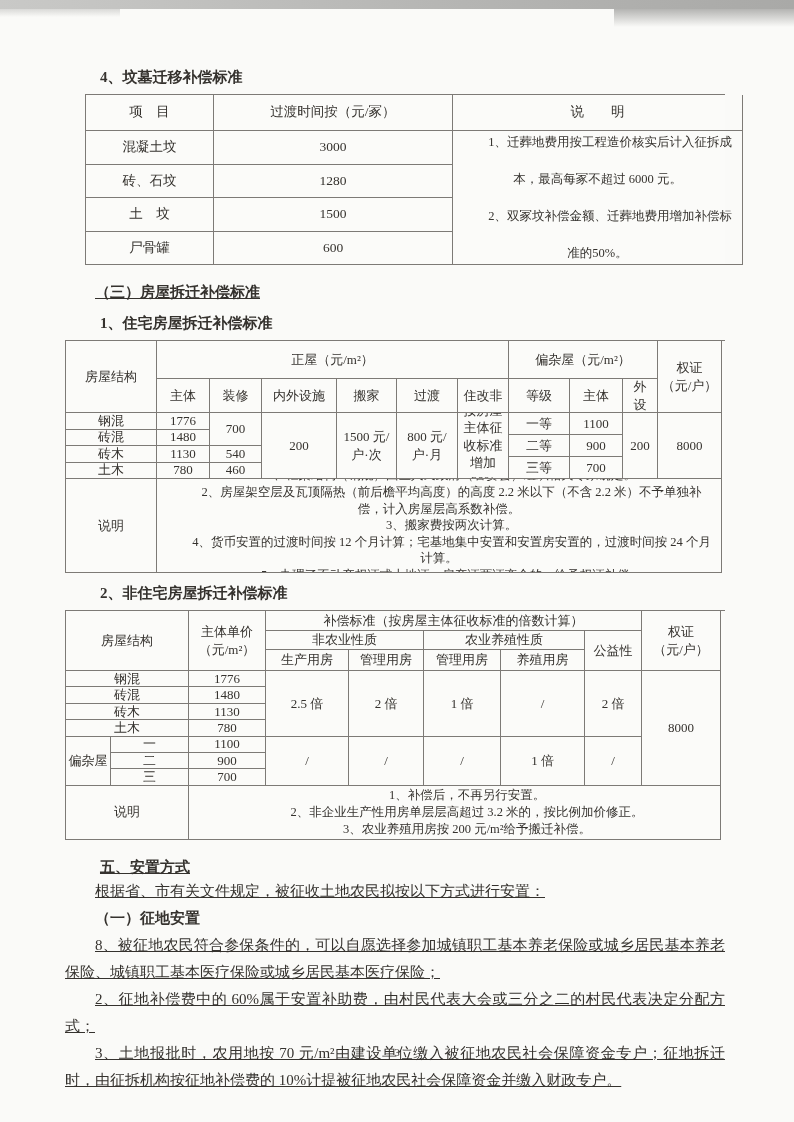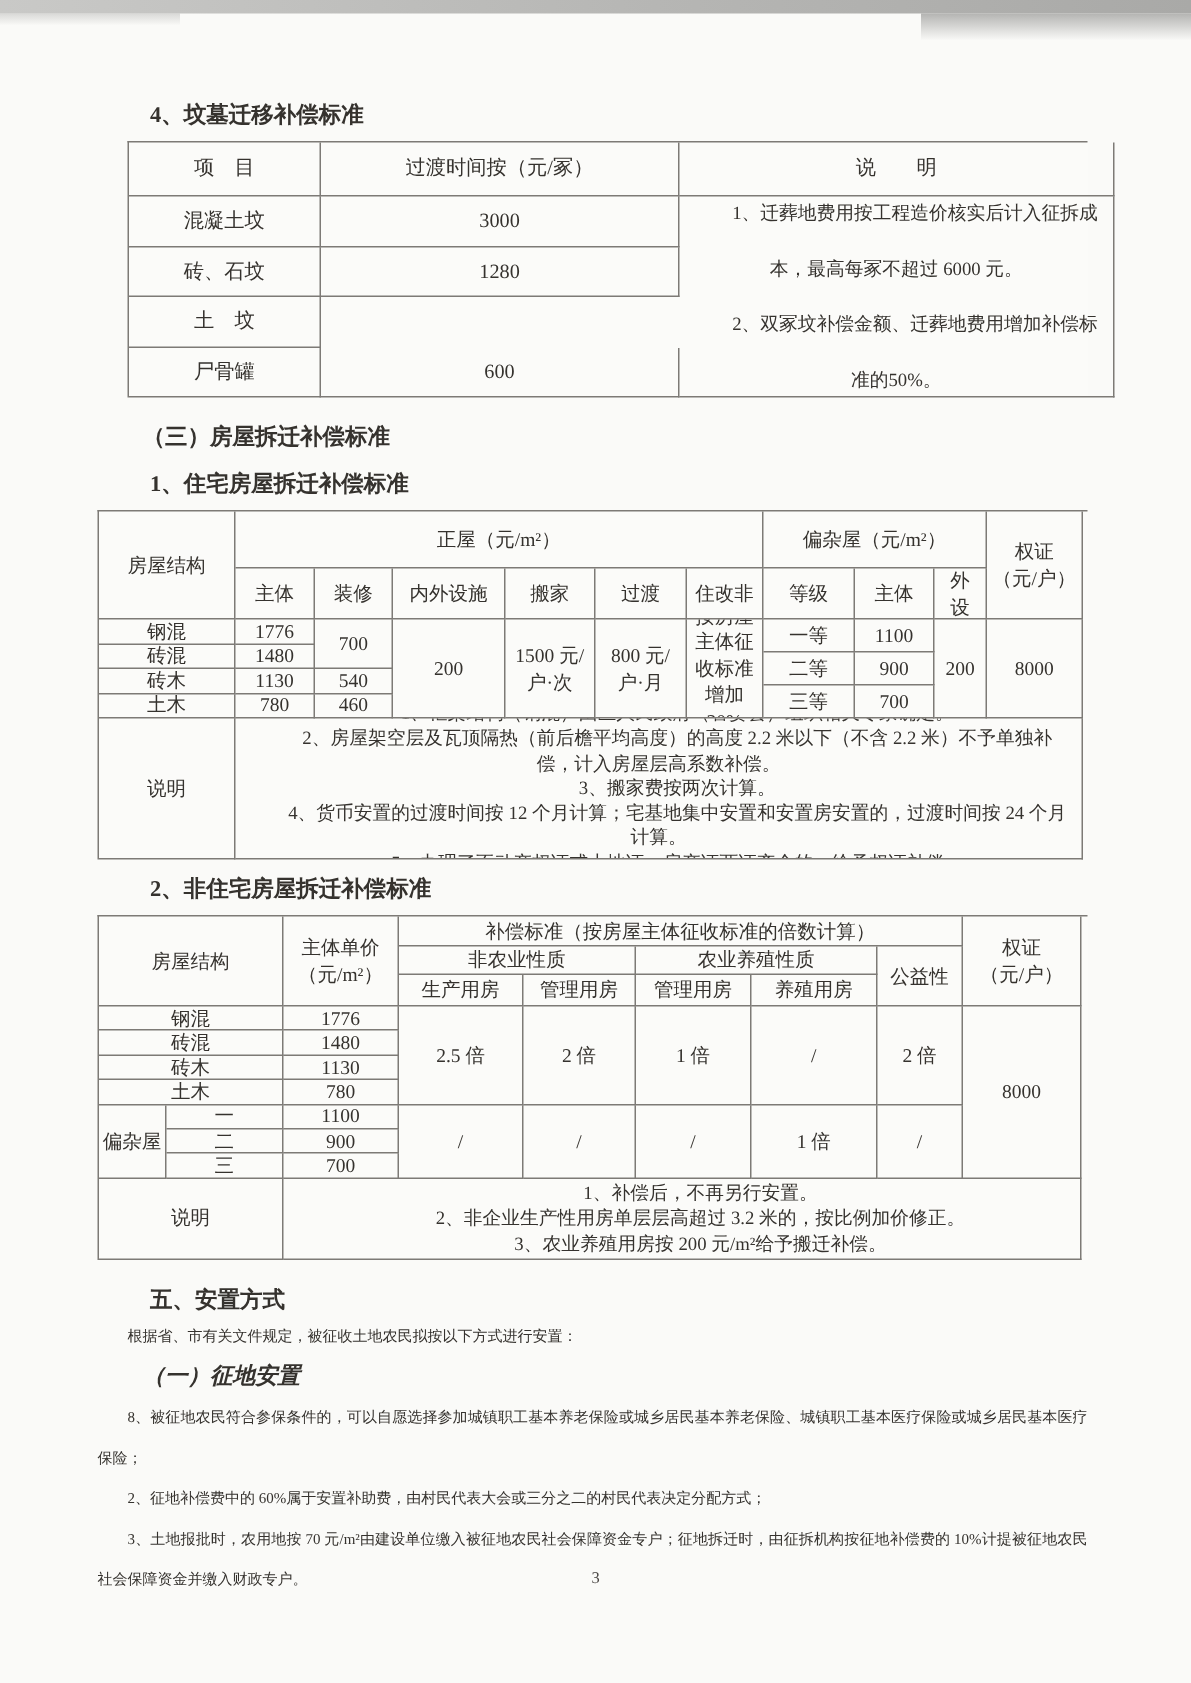--- a/index.html
+++ b/index.html
@@ -8,23 +8,23 @@
   .scan-top{position:absolute;top:0;left:0;width:100%;height:9px;
         background:linear-gradient(90deg,#c9c9c7 0%,#b6b6b4 55%,#a9a9a7 100%);}
   .scan-top-right{position:absolute;top:9px;right:0;width:180px;height:18px;
         background:linear-gradient(180deg,rgba(168,168,166,.85),rgba(250,250,248,0));}
   .scan-top-left{position:absolute;top:9px;left:0;width:120px;height:8px;
         background:linear-gradient(180deg,rgba(190,190,188,.55),rgba(250,250,248,0));}
   .content{position:absolute;left:65px;top:0;width:660px;}
   .h-num{font-size:15px;font-weight:bold;margin:0 0 0 35px;line-height:22px;}
   .h-sec{font-size:15px;font-weight:bold;margin:0 0 0 30px;line-height:22px;}
   .mt-title{margin-top:66px;}
-  .gap-lg{margin-top:16px;}
+  .gap-lg{margin-top:16px;text-decoration:underline;}
   .gap-md{margin-top:9px;}
-  .para{font-size:10px;line-height:27px;margin:0;text-indent:2em;}
+  .para{font-size:15px;line-height:27px;margin:0;text-indent:2em;text-decoration:underline;}
   .just{text-align:justify;}
   .tbl{display:grid;border-top:1px solid #7d7a76;border-left:1px solid #7d7a76;background:#fbfbf9;}
   .tbl>div{border-right:1px solid #7d7a76;border-bottom:1px solid #7d7a76;
         display:flex;flex-direction:column;align-items:center;justify-content:center;
         text-align:center;font-size:13px;line-height:1.35;overflow:hidden;}
   .t1{grid-template-columns:128px 239px 290px;grid-template-rows:36px repeat(4,33.5px);margin-top:6px;margin-left:20px;}
   .t1>div{font-size:13.5px;}
   .t1 .note-cell{font-size:12.5px;line-height:37px;}
   .t2{grid-template-columns:91px 53px 52px 75px 60px 61px 51px 61px 53px 35px 64px;
       grid-template-rows:38px 34px repeat(12,5.5px) 94px;margin-top:6px;}
@@ -53,20 +53,21 @@
     <div class="tbl t1">
       <div style="grid-area:1/1/2/2">项　目</div>
       <div style="grid-area:1/2/2/3">过渡时间按（元/冢）</div>
       <div style="grid-area:1/3/2/4">说　　明</div>
 
       <div style="grid-area:2/1/3/2">混凝土坟</div>
       <div style="grid-area:2/2/3/3">3000</div>
       <div style="grid-area:3/1/4/2">砖、石坟</div>
       <div style="grid-area:3/2/4/3">1280</div>
       <div style="grid-area:4/1/5/2">土　坟</div>
+      <div style="grid-area:4/2/5/3">1500</div>
       <div style="grid-area:5/1/6/2">尸骨罐</div>
       <div style="grid-area:5/2/6/3">600</div>
 
       <div class="note-cell" style="grid-area:2/3/6/4">
         <p>1、迁葬地费用按工程造价核实后计入征拆成本，最高每冢不超过 6000 元。</p>
         <p>2、双冢坟补偿金额、迁葬地费用增加补偿标准的50%。</p>
       </div>
     </div>
 
     <h2 class="h-sec gap-lg">（三）房屋拆迁补偿标准</h2>
@@ -184,20 +185,20 @@
       <div style="grid-area:11/1/12/3">说明</div>
       <div class="note-cell" style="grid-area:11/3/12/10">
         <p>1、补偿后，不再另行安置。</p>
         <p>2、非企业生产性用房单层层高超过 3.2 米的，按比例加价修正。</p>
         <p>3、农业养殖用房按 200 元/m²给予搬迁补偿。</p>
       </div>
     </div>
 
     <h2 class="h-num gap-lg">五、安置方式</h2>
     <p class="para">根据省、市有关文件规定，被征收土地农民拟按以下方式进行安置：</p>
-    <h2 class="h-sec" style="line-height:27px;font-style:italic;">（一）征地安置</h2>
+    <h2 class="h-sec" style="line-height:27px;">（一）征地安置</h2>
     <p class="para just">8、被征地农民符合参保条件的，可以自愿选择参加城镇职工基本养老保险或城乡居民基本养老保险、城镇职工基本医疗保险或城乡居民基本医疗保险；</p>
     <p class="para just">2、征地补偿费中的 60%属于安置补助费，由村民代表大会或三分之二的村民代表决定分配方式；</p>
     <p class="para just">3、土地报批时，农用地按 70 元/m²由建设单位缴入被征地农民社会保障资金专户；征地拆迁时，由征拆机构按征地补偿费的 10%计提被征地农民社会保障资金并缴入财政专户。</p>
   </div>
 
   <div class="pageno">3</div>
 </div>
 
 </body></html>

